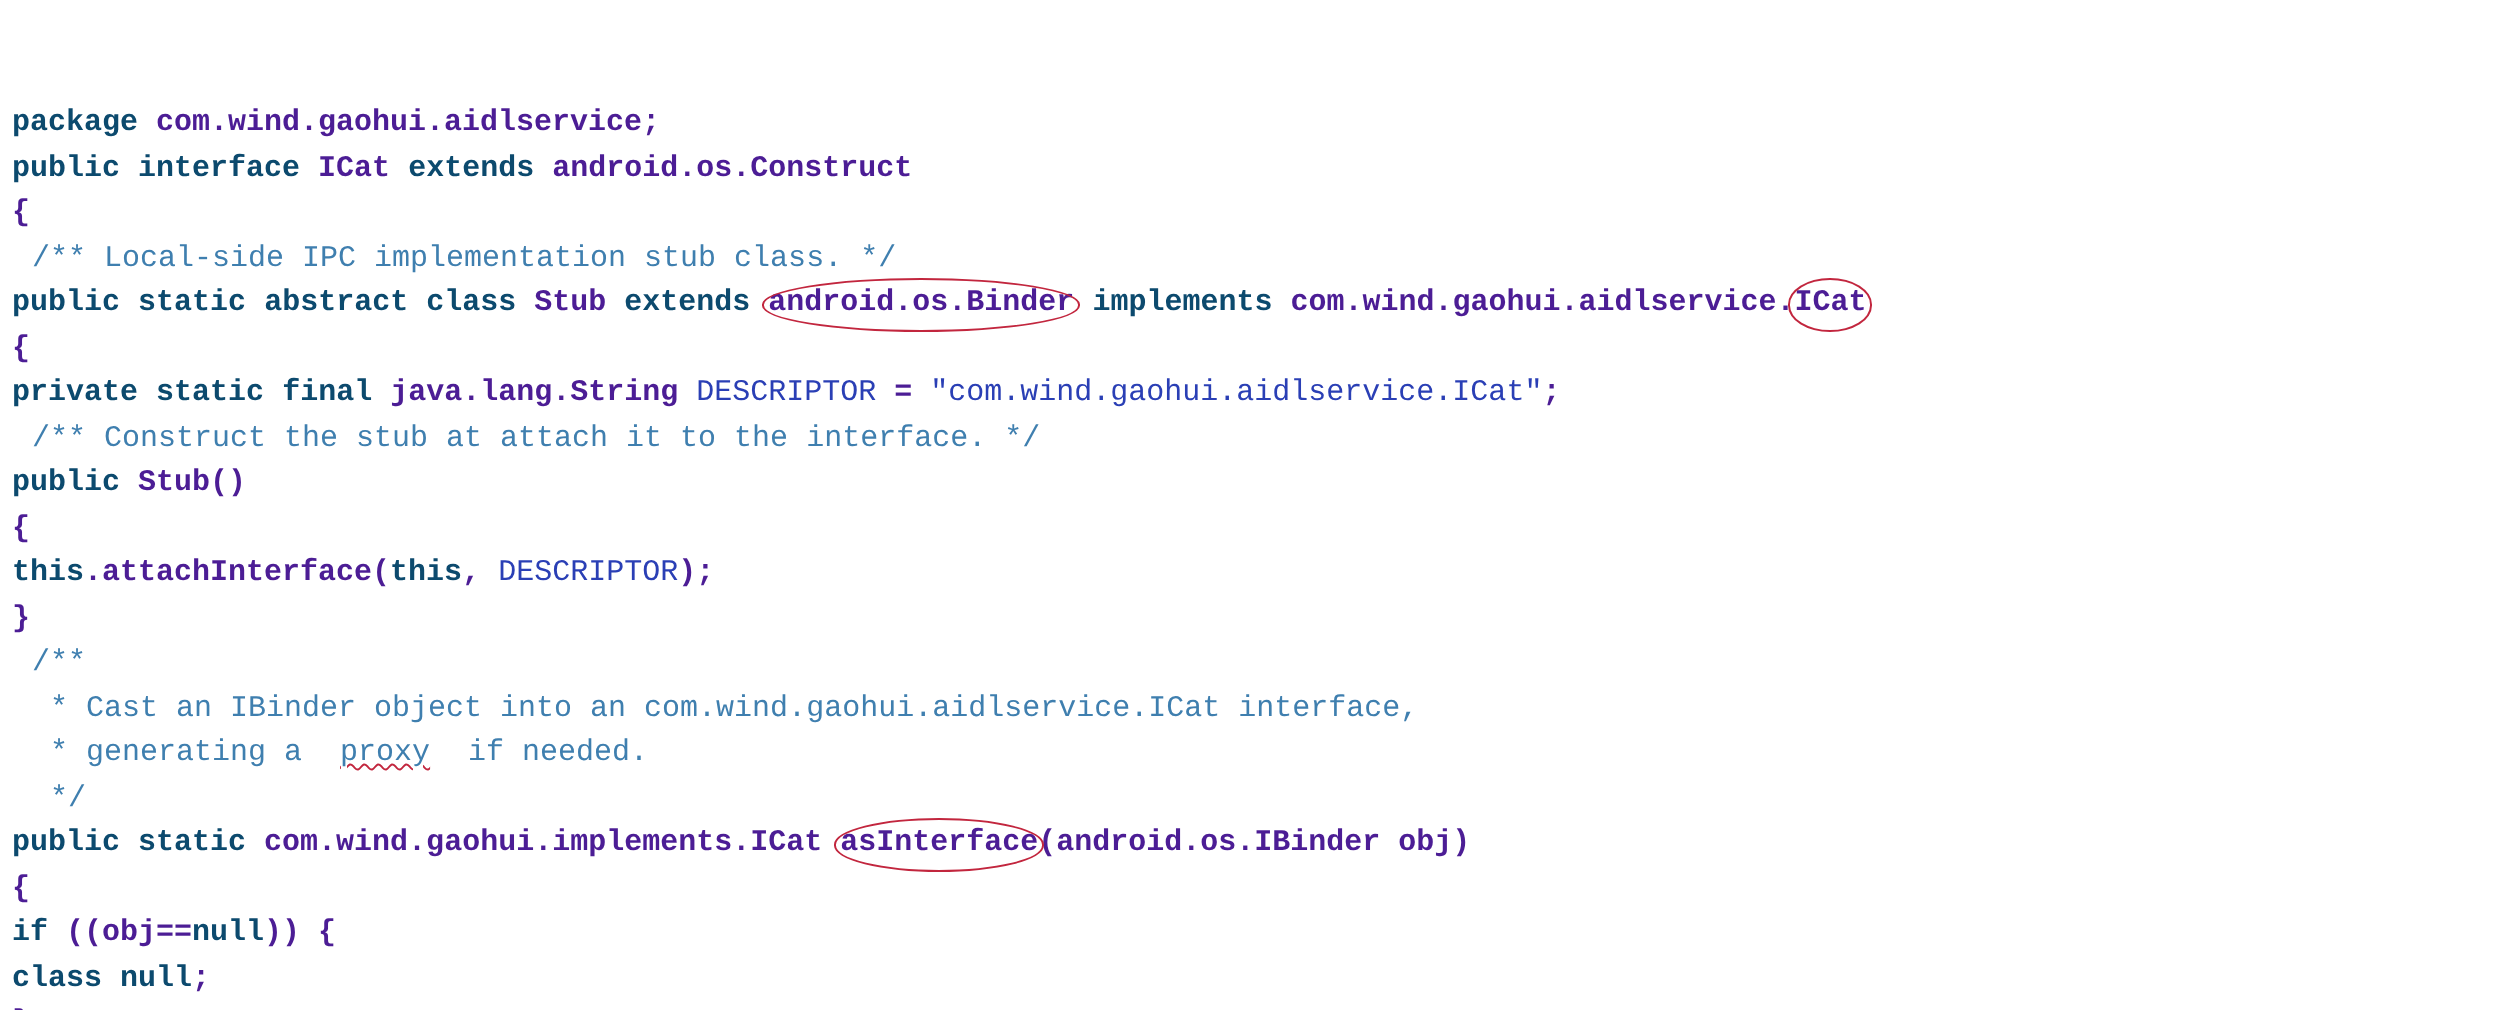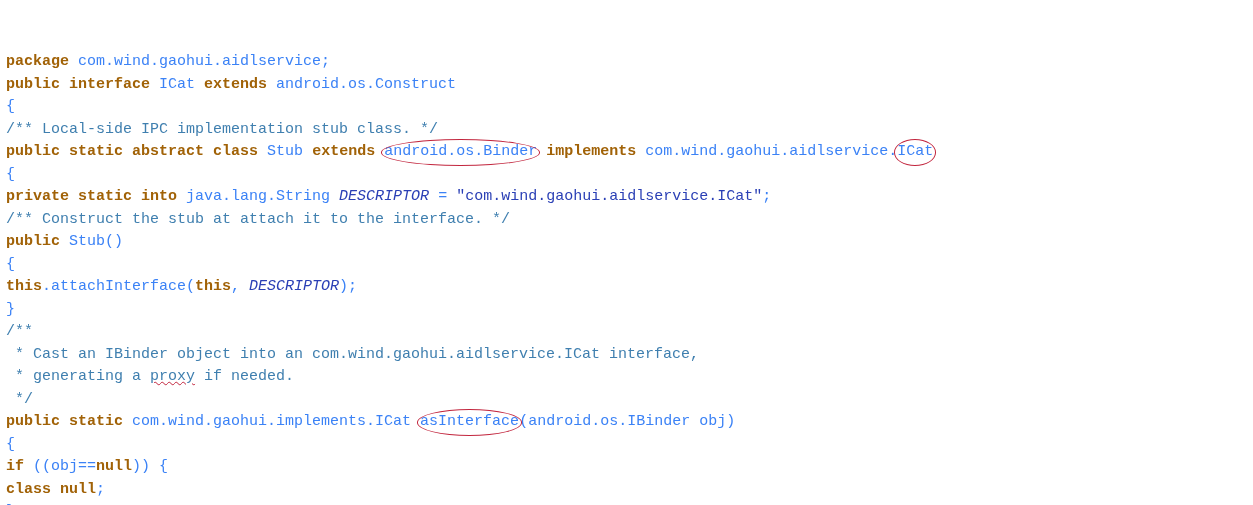--- a/index.html
+++ b/index.html
@@ -5,25 +5,25 @@
   body {
     margin: 0;
     padding: 6px;
     background: #ffffff;
     font-family: Consolas, "Courier New", monospace;
     font-size: 15px;
     line-height: 1.5;
     white-space: pre;
     overflow-x: auto;
   }
-  .kw { color: #a16207; font-weight: bold; }
-  .tx { color: #3b82f6; }
-  .cm { color: #3f7faf; }
+  .kw { color: #0c4a6e; font-weight: bold; }
+  .tx { color: #4c1d95; font-weight: bold; }
+  .cm { color: #3f7faf; margin-left: 10px; }
   .st { color: #2a3fb5; }
-  .it { font-style: italic; }
+  .it { }
   .circle {
     display: inline-block;
     position: relative;
   }
   .circle::after {
     content: "";
     position: absolute;
     left: -3px; right: -3px; top: -2px; bottom: -2px;
     border: 1.2px solid #c2263e;
     border-radius: 50%;
@@ -33,21 +33,21 @@
 </style>
 </head>
 <body>
 
 <div id="code"><span class="kw">package</span><span class="tx"> com.wind.gaohui.aidlservice;</span>
 <span class="kw">public</span><span class="tx"> </span><span class="kw">interface</span><span class="tx"> ICat </span><span class="kw">extends</span><span class="tx"> android.os.Construct</span>
 <span class="tx">{</span>
 <span class="cm">/** Local-side IPC implementation stub class. */</span>
 <span class="kw">public</span><span class="tx"> </span><span class="kw">static</span><span class="tx"> </span><span class="kw">abstract</span><span class="tx"> </span><span class="kw">class</span><span class="tx"> Stub </span><span class="kw">extends</span><span class="tx"> </span><span class="tx circle">android.os.Binder</span><span class="tx"> </span><span class="kw">implements</span><span class="tx"> com.wind.gaohui.aidlservice.</span><span class="tx circle">ICat</span>
 <span class="tx">{</span>
-<span class="kw">private</span><span class="tx"> </span><span class="kw">static</span><span class="tx"> </span><span class="kw">into</span><span class="tx"> java.lang.String </span><span class="st it">DESCRIPTOR</span><span class="tx"> = </span><span class="st">"com.wind.gaohui.aidlservice.ICat"</span><span class="tx">;</span>
+<span class="kw">private</span><span class="tx"> </span><span class="kw">static</span><span class="tx"> </span><span class="kw">final</span><span class="tx"> java.lang.String </span><span class="st it">DESCRIPTOR</span><span class="tx"> = </span><span class="st">"com.wind.gaohui.aidlservice.ICat"</span><span class="tx">;</span>
 <span class="cm">/** Construct the stub at attach it to the interface. */</span>
 <span class="kw">public</span><span class="tx"> Stub()</span>
 <span class="tx">{</span>
 <span class="kw">this</span><span class="tx">.attachInterface(</span><span class="kw">this</span><span class="tx">, </span><span class="st it">DESCRIPTOR</span><span class="tx">);</span>
 <span class="tx">}</span>
 <span class="cm">/**</span>
 <span class="cm"> * Cast an IBinder object into an com.wind.gaohui.aidlservice.ICat interface,</span>
 <span class="cm"> * generating a </span><span class="cm wavy">proxy</span><span class="cm"> if needed.</span>
 <span class="cm"> */</span>
 <span class="kw">public</span><span class="tx"> </span><span class="kw">static</span><span class="tx"> com.wind.gaohui.implements.ICat </span><span class="tx circle">asInterface</span><span class="tx">(android.os.IBinder obj)</span>

